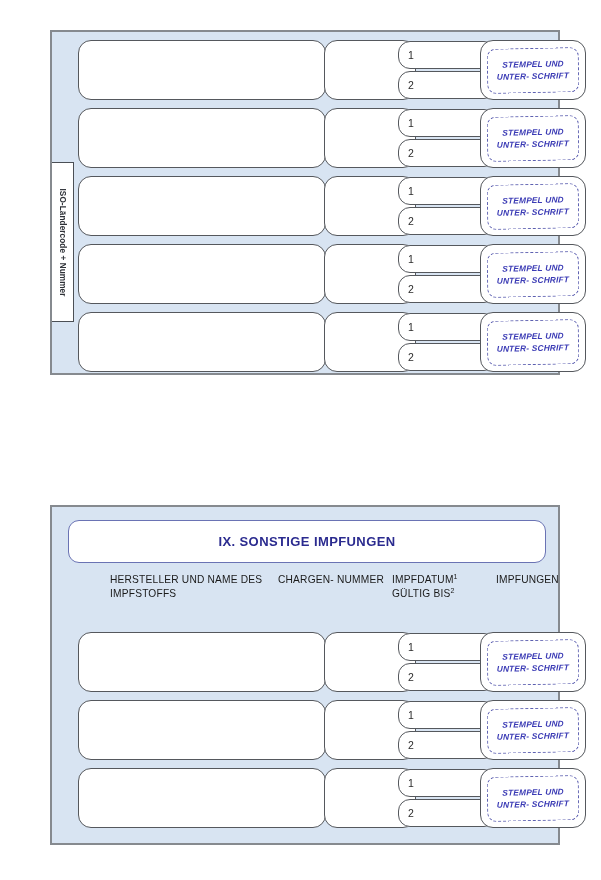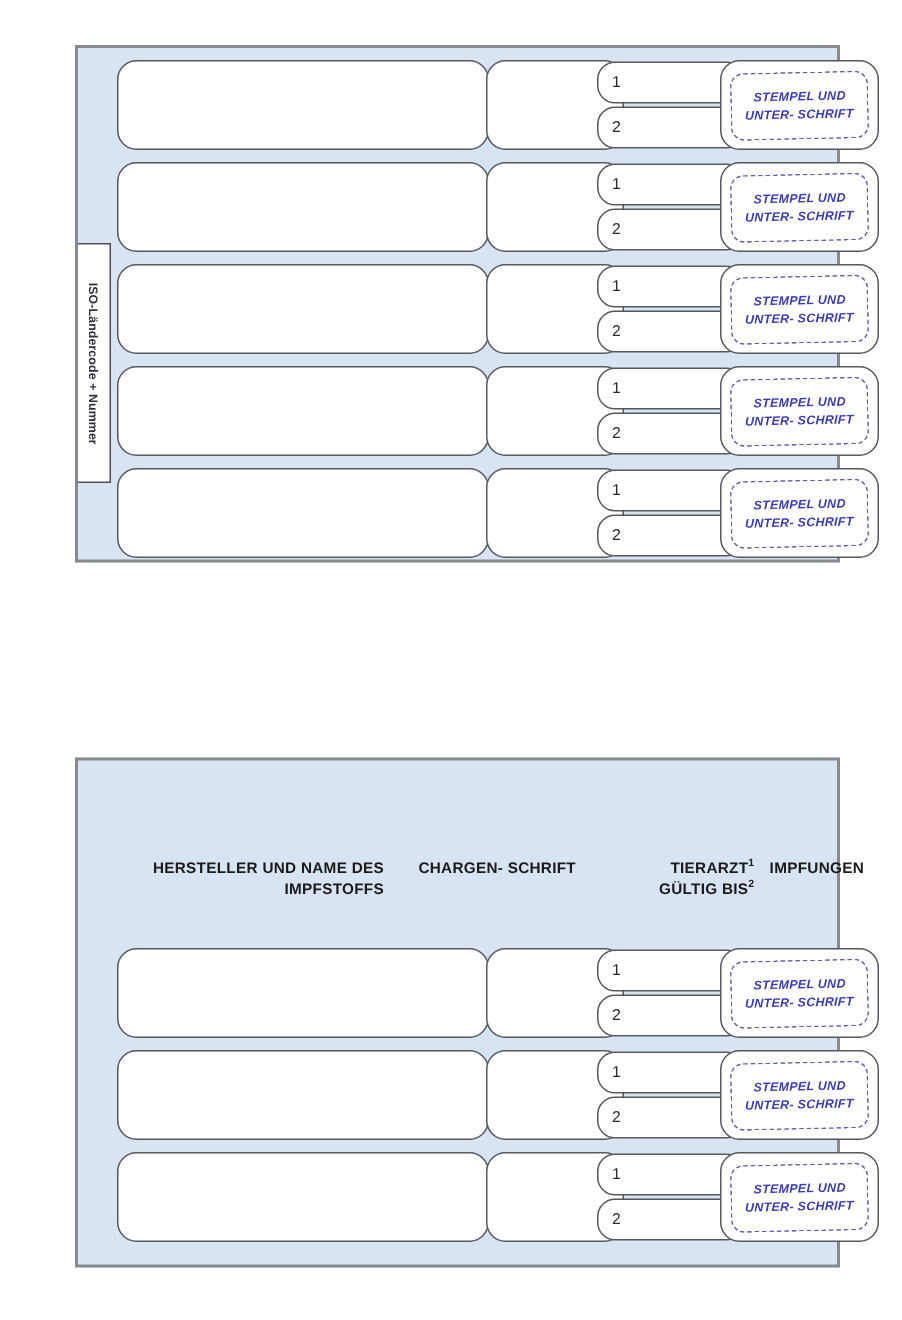--- a/index.html
+++ b/index.html
@@ -77,26 +77,27 @@
   .col-headers {
     position: absolute;
     left: 16px;
     top: 66px;
     width: 478px;
     height: 50px;
   }
   .col-head {
     position: absolute;
     top: 0;
-    text-align: right;
+    text-align: left;
     font-size: 10.2px;
-    font-weight: bold;
+    font-weight: normal;
     color: #1a1a1a;
     line-height: 13.5px;
     letter-spacing: 0.2px;
+    margin-left: 24px;
   }
   #col-head-hersteller { left: 18px;  width: 170px; }
   #col-head-chargen    { left: 186px; width: 130px; }
   #col-head-impfdatum  { left: 300px; width: 135px; }
   #col-head-tierarzt   { left: 404px; width: 104px; }
   .col-head sup { font-size: 7px; vertical-align: super; line-height: 0; }
 
   
   .row {
     position: absolute;
@@ -247,25 +248,28 @@
     <div class="cell cell-vet">
       <div class="stamp">
         <span class="stamp-text">STEMPEL UND UNTER- SCHRIFT</span>
       </div>
     </div>
   </div>
 </div>
 
 <div class="panel" id="panel-other-vaccinations">
 
+  <div class="title-box">
+    <span class="title-text">IX. SONSTIGE IMPFUNGEN</span>
+  </div>
 
   <div class="col-headers">
     <div class="col-head" id="col-head-hersteller">HERSTELLER UND NAME DES IMPFSTOFFS</div>
-    <div class="col-head" id="col-head-chargen">CHARGEN- SCHRIFT</div>
-    <div class="col-head" id="col-head-impfdatum"><span>TIERARZT</span><sup>1</sup><br><span>GÜLTIG BIS</span><sup>2</sup></div>
+    <div class="col-head" id="col-head-chargen">CHARGEN- NUMMER</div>
+    <div class="col-head" id="col-head-impfdatum"><span>IMPFDATUM</span><sup>1</sup><br><span>GÜLTIG BIS</span><sup>2</sup></div>
     <div class="col-head" id="col-head-tierarzt">IMPFUNGEN</div>
   </div>
 
   <div class="row" style="left:26px; top:125px; width:470px;">
     <div class="cell cell-manufacturer"></div>
     <div class="cell cell-batch"></div>
     <div class="cell cell-date d1">
       <span class="idx">1</span>
     </div>
     <div class="cell cell-date d2">

